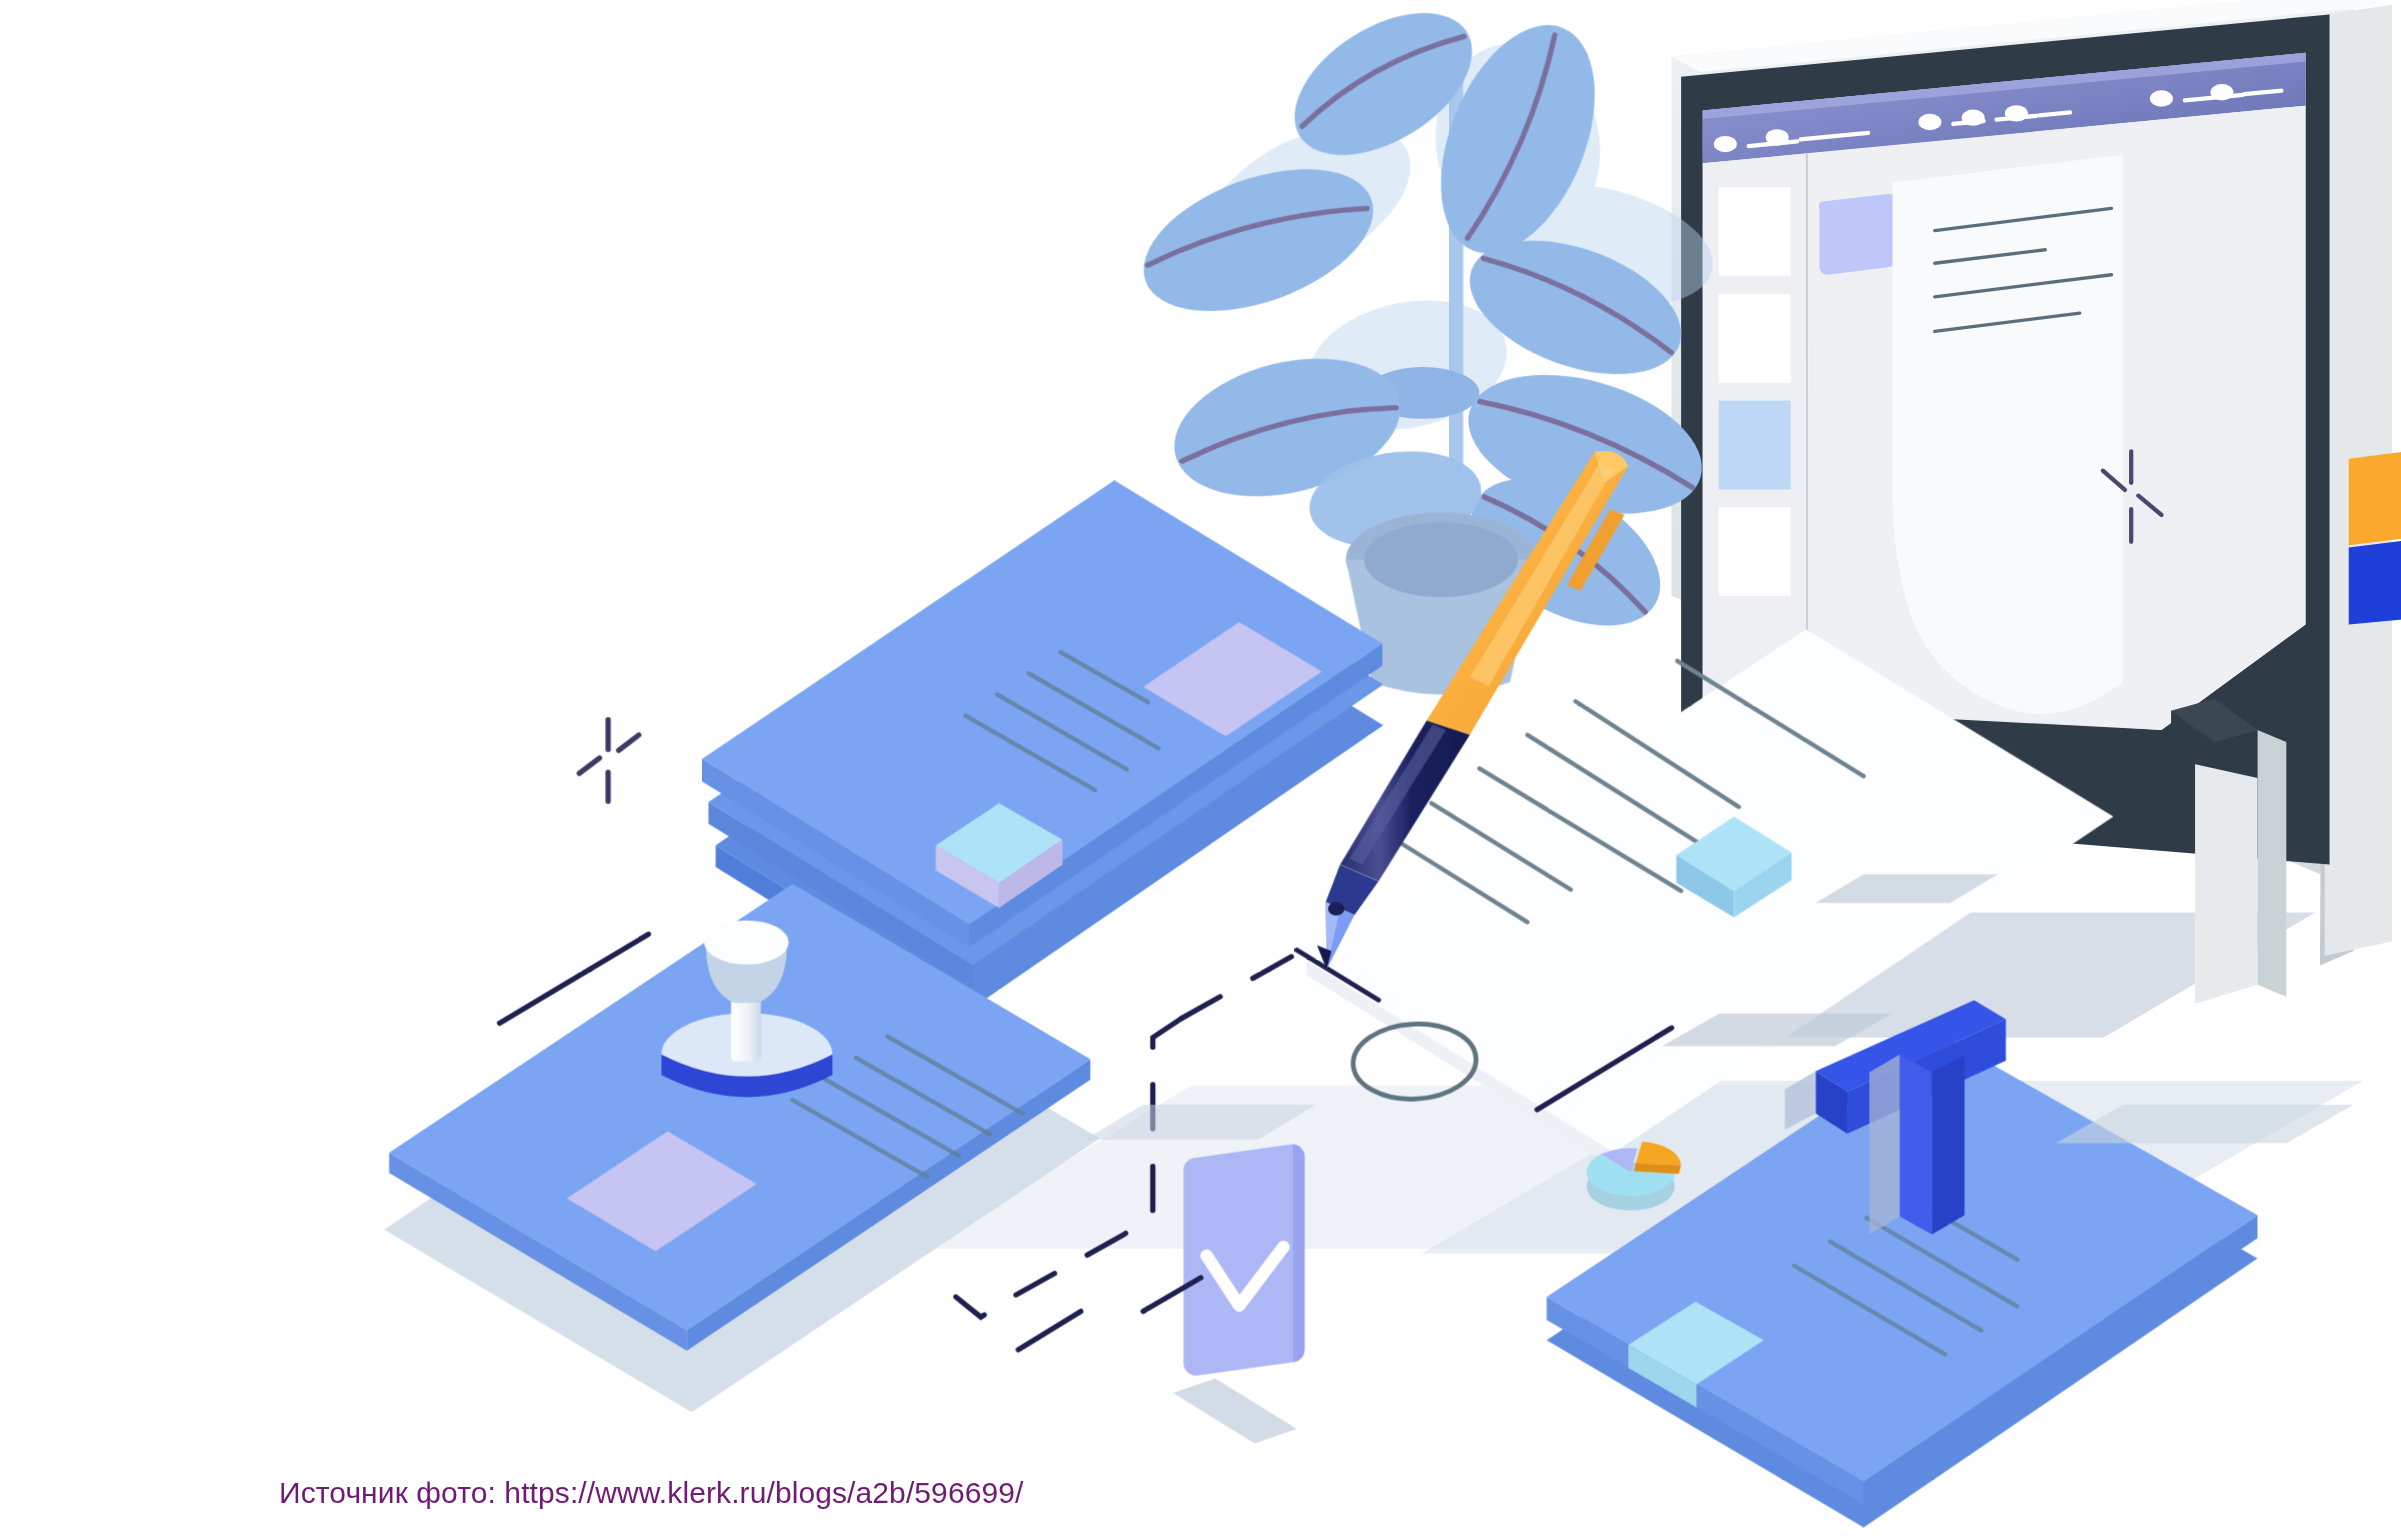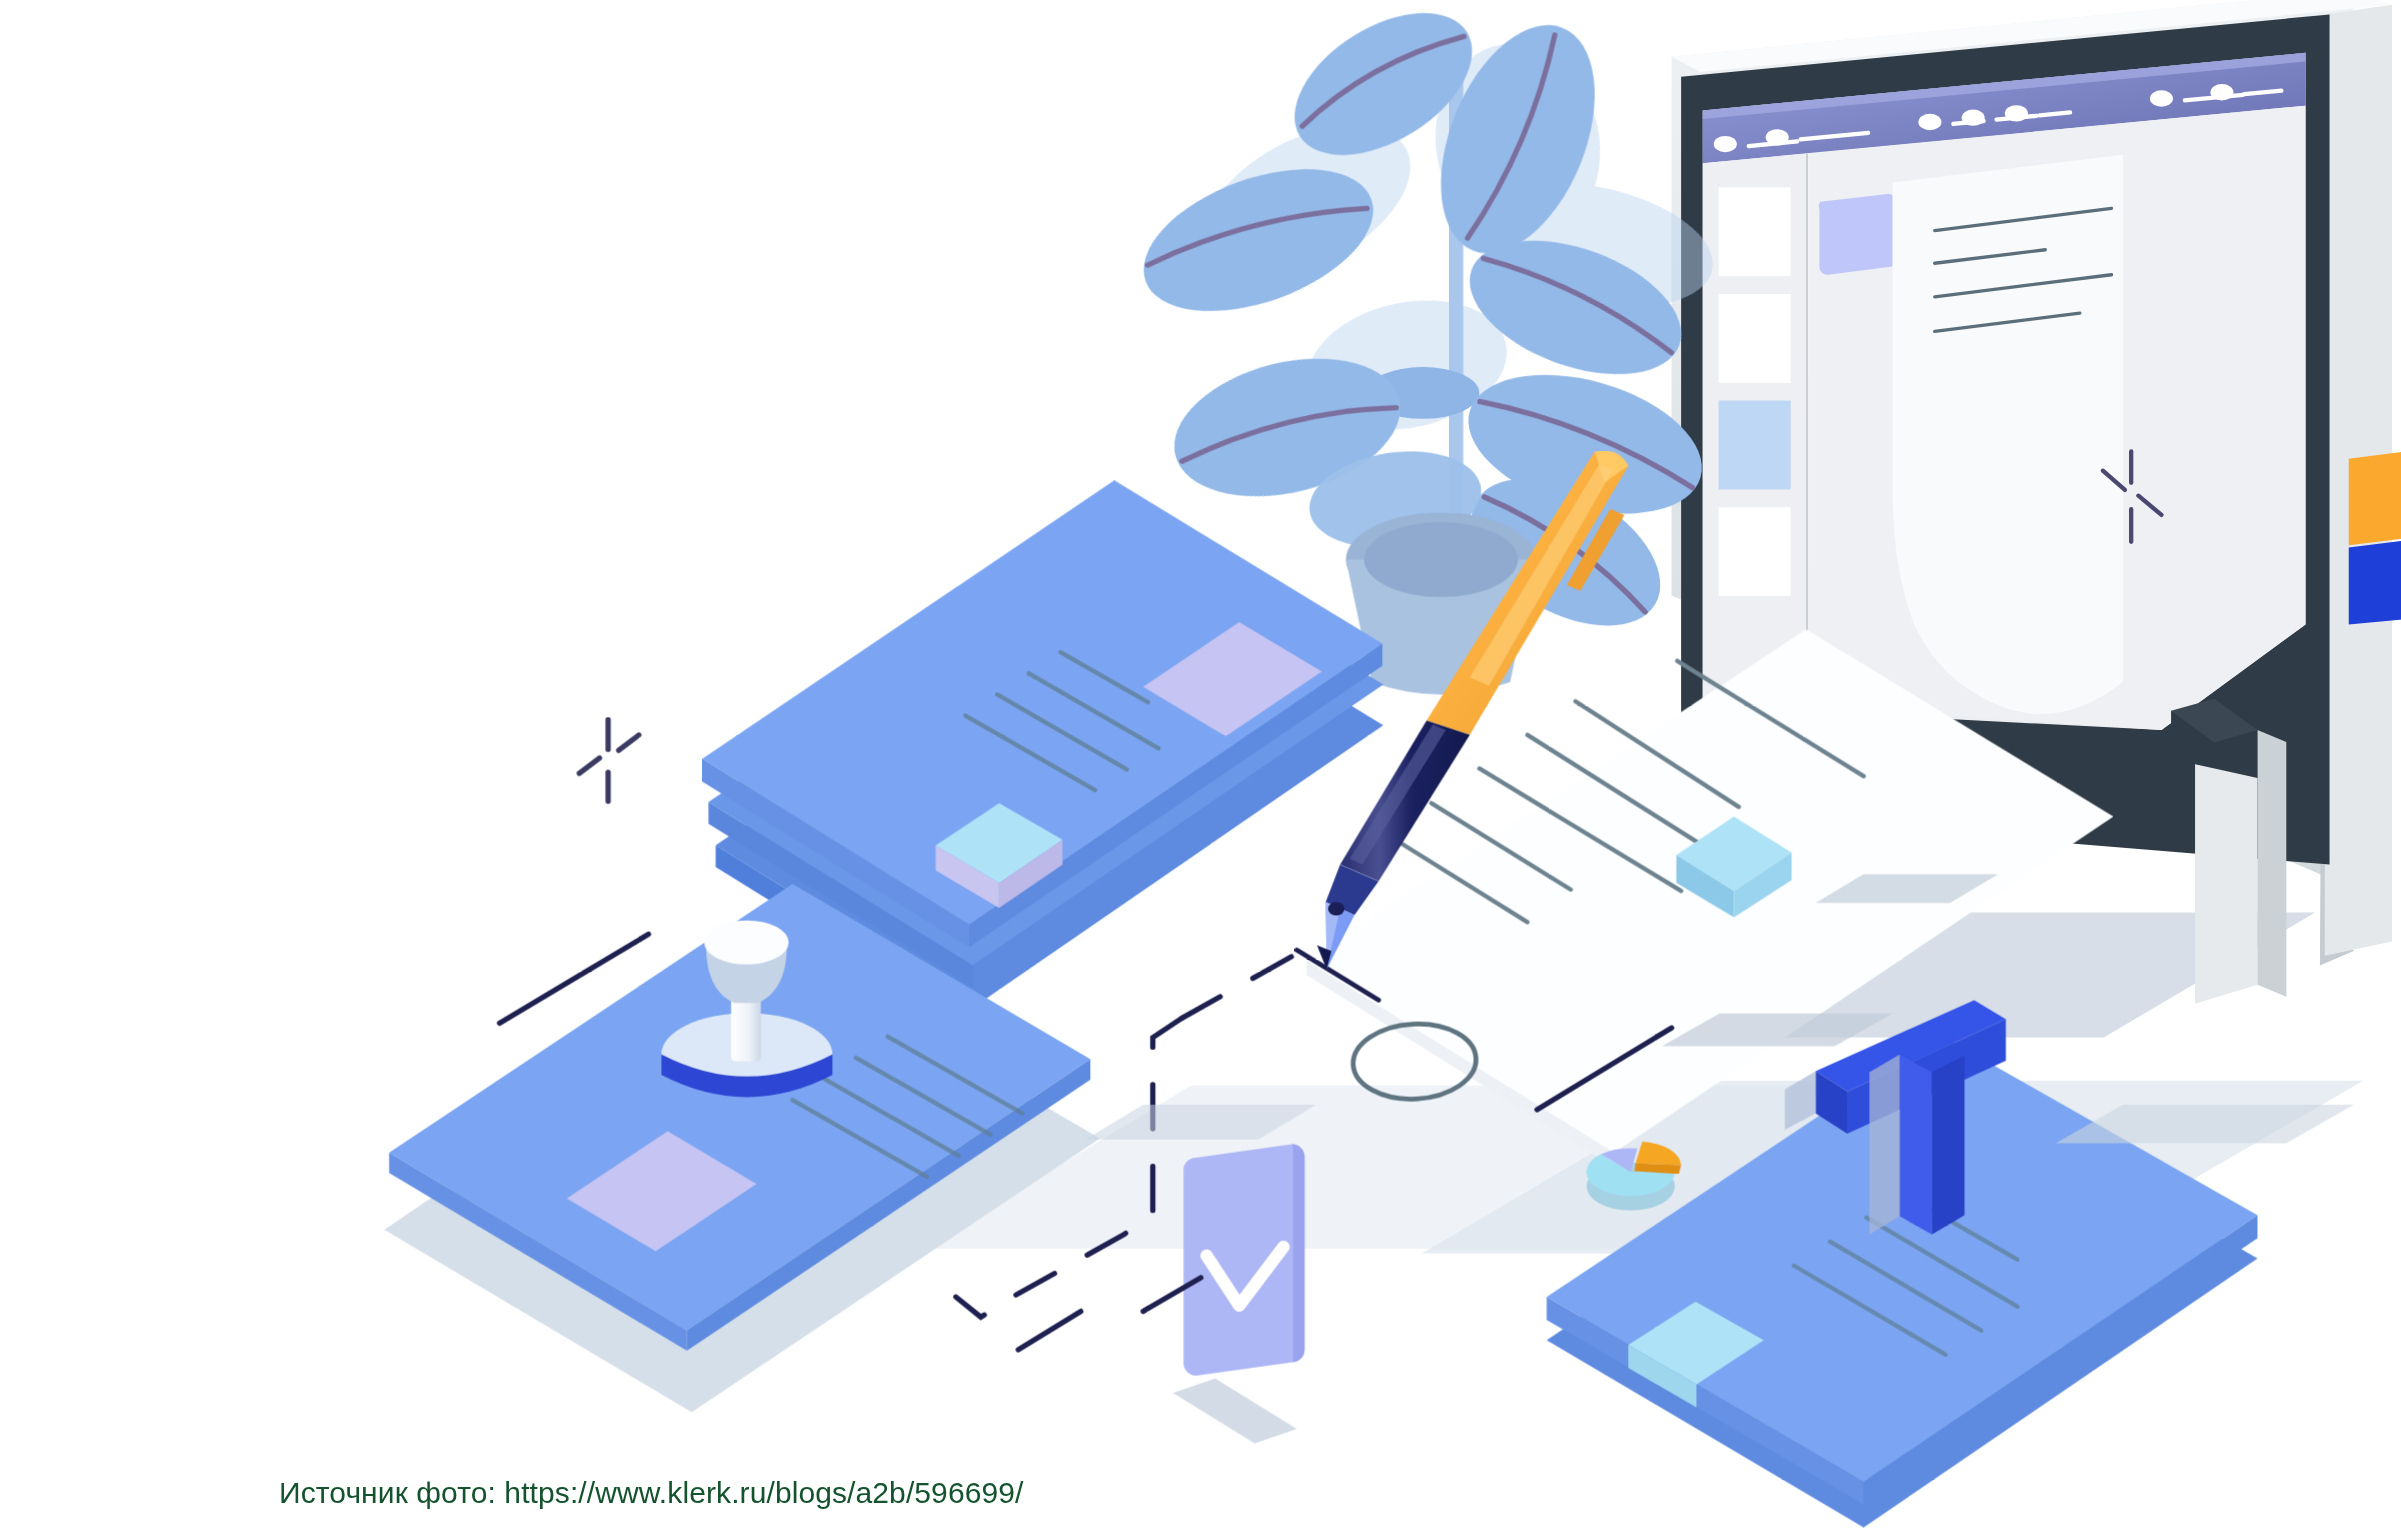--- a/index.html
+++ b/index.html
@@ -5,21 +5,21 @@
 <style>
   html,body{margin:0;padding:0;background:#ffffff;}
   body{
     font-family:"Liberation Sans", sans-serif;
     width:2734px;height:1537px;overflow:hidden;position:relative;
   }
   #stage{position:absolute;inset:0;width:2734px;height:1537px;background:#ffffff;}
   #art{position:absolute;left:0;top:0;width:2734px;height:1537px;}
   #caption{
     position:absolute;left:279px;top:1478px;
-    font-size:30px;line-height:1;color:#14532d;
+    font-size:30px;line-height:1;color:#701a75;
     letter-spacing:0.1px;white-space:nowrap;
     font-family:"Liberation Sans", sans-serif;
   }
 </style>
 </head>
 <body>
 
 <div id="stage">
 
   <svg id="art" viewBox="0 0 5692 3200" xmlns="http://www.w3.org/2000/svg">

